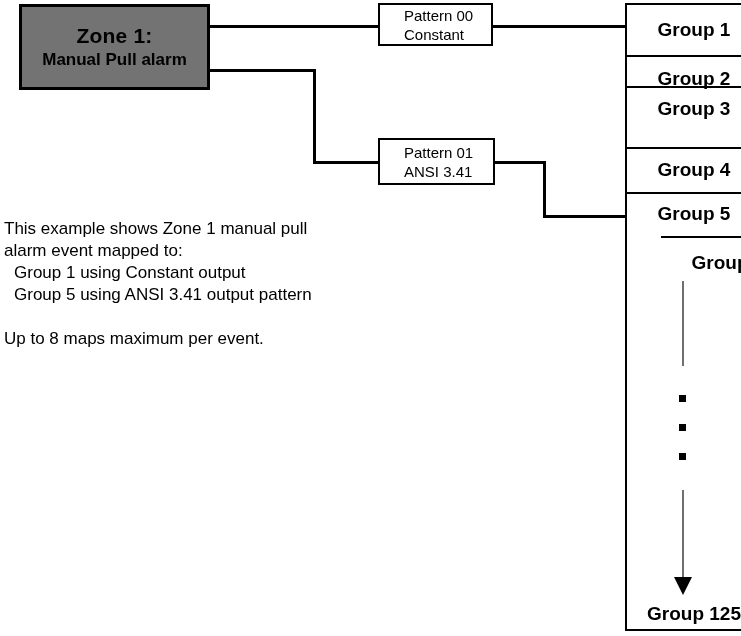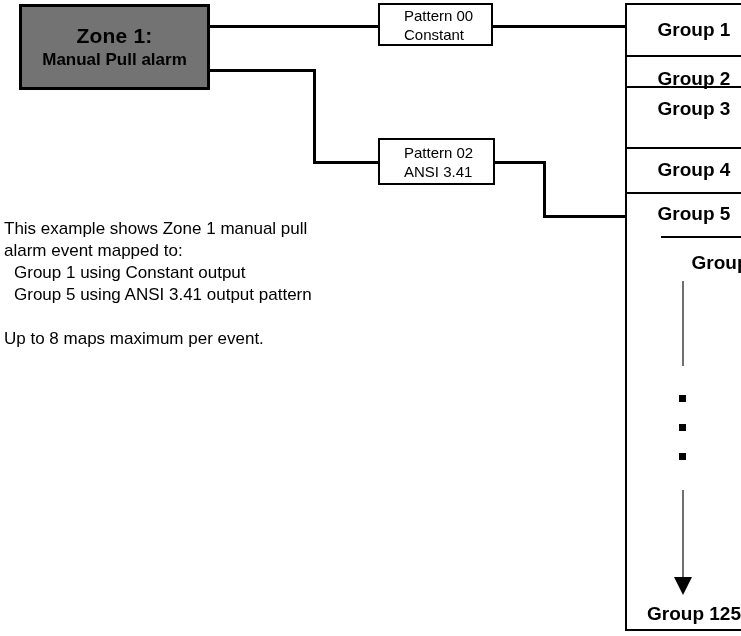--- a/index.html
+++ b/index.html
@@ -180,21 +180,21 @@
   <div class="wire-h" style="left:207px; top:69px; width:109px;"></div>
   <div class="wire-v" style="left:313px; top:69px; height:95px;"></div>
   <div class="wire-h" style="left:313px; top:161px; width:68px;"></div>
 
   <div class="pattern-box" id="pattern-00">
     <div class="line">Pattern 00</div>
     <div class="line">Constant</div>
   </div>
 
   <div class="pattern-box" id="pattern-02">
-    <div class="line">Pattern 02</div>
+    <div class="line">Pattern 01</div>
     <div class="line">ANSI 3.41</div>
   </div>
 
   <div class="wire-h" style="left:491px; top:25px; width:136px;"></div>
 
   <div class="wire-h" style="left:493px; top:161px; width:53px;"></div>
   <div class="wire-v" style="left:543px; top:161px; height:57px;"></div>
   <div class="wire-h" style="left:543px; top:215px; width:84px;"></div>
 
   <div class="group-column">

